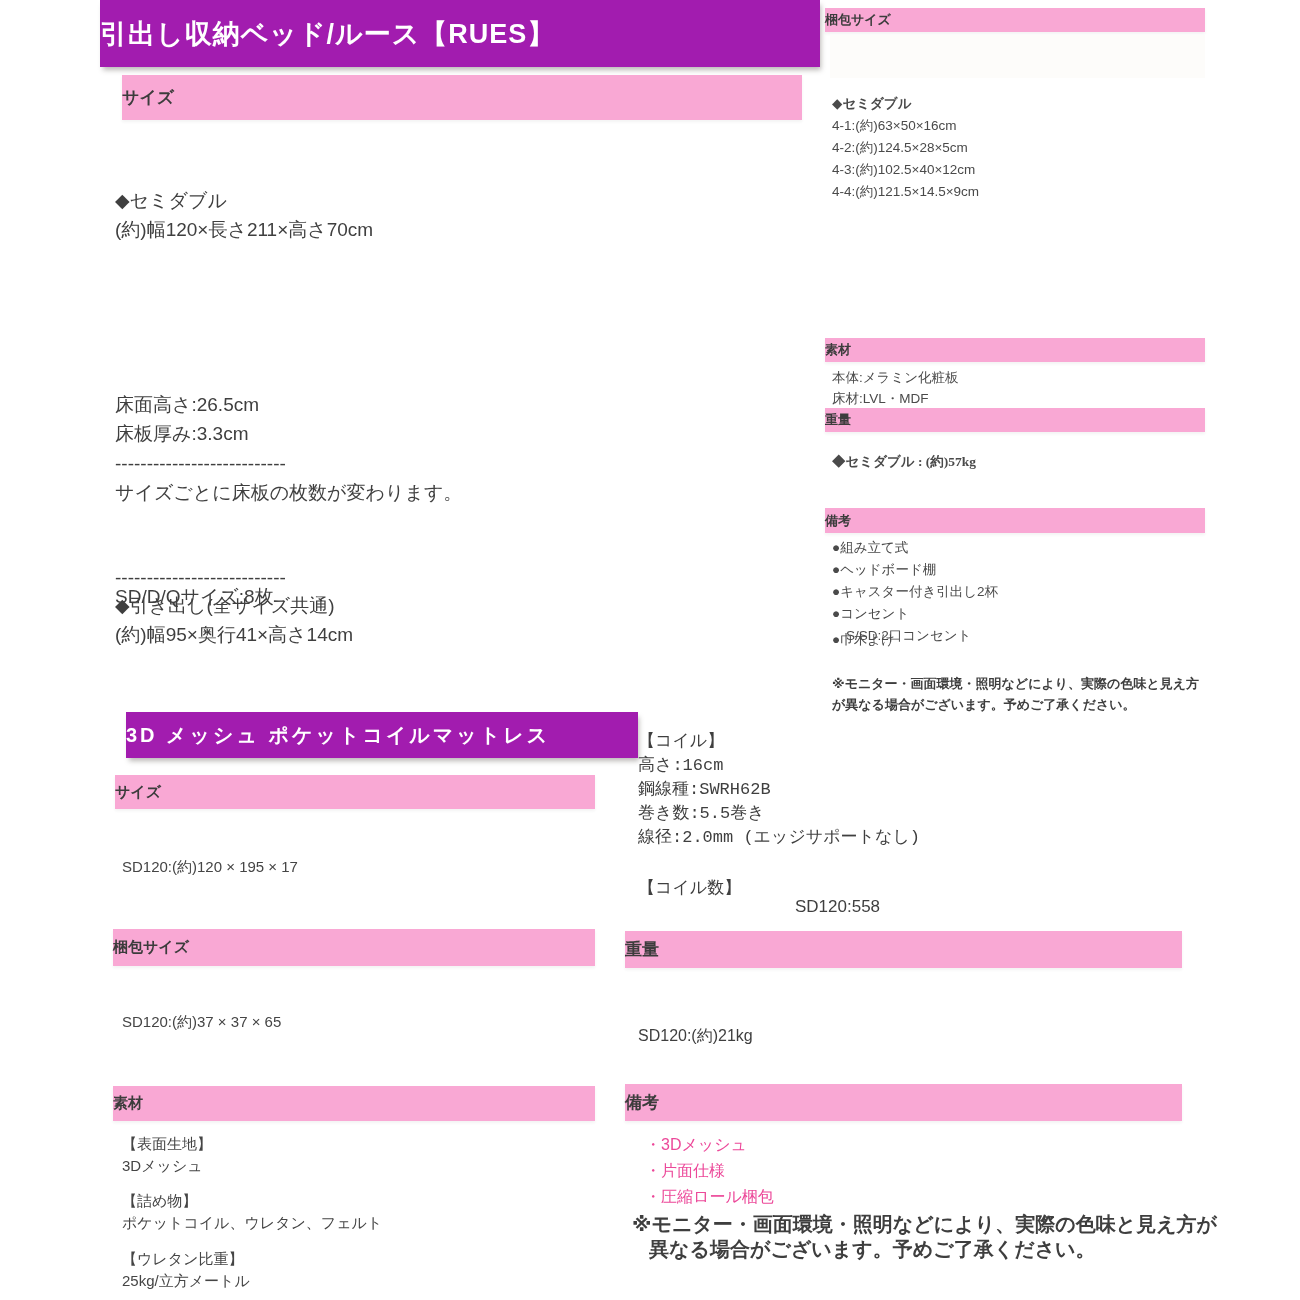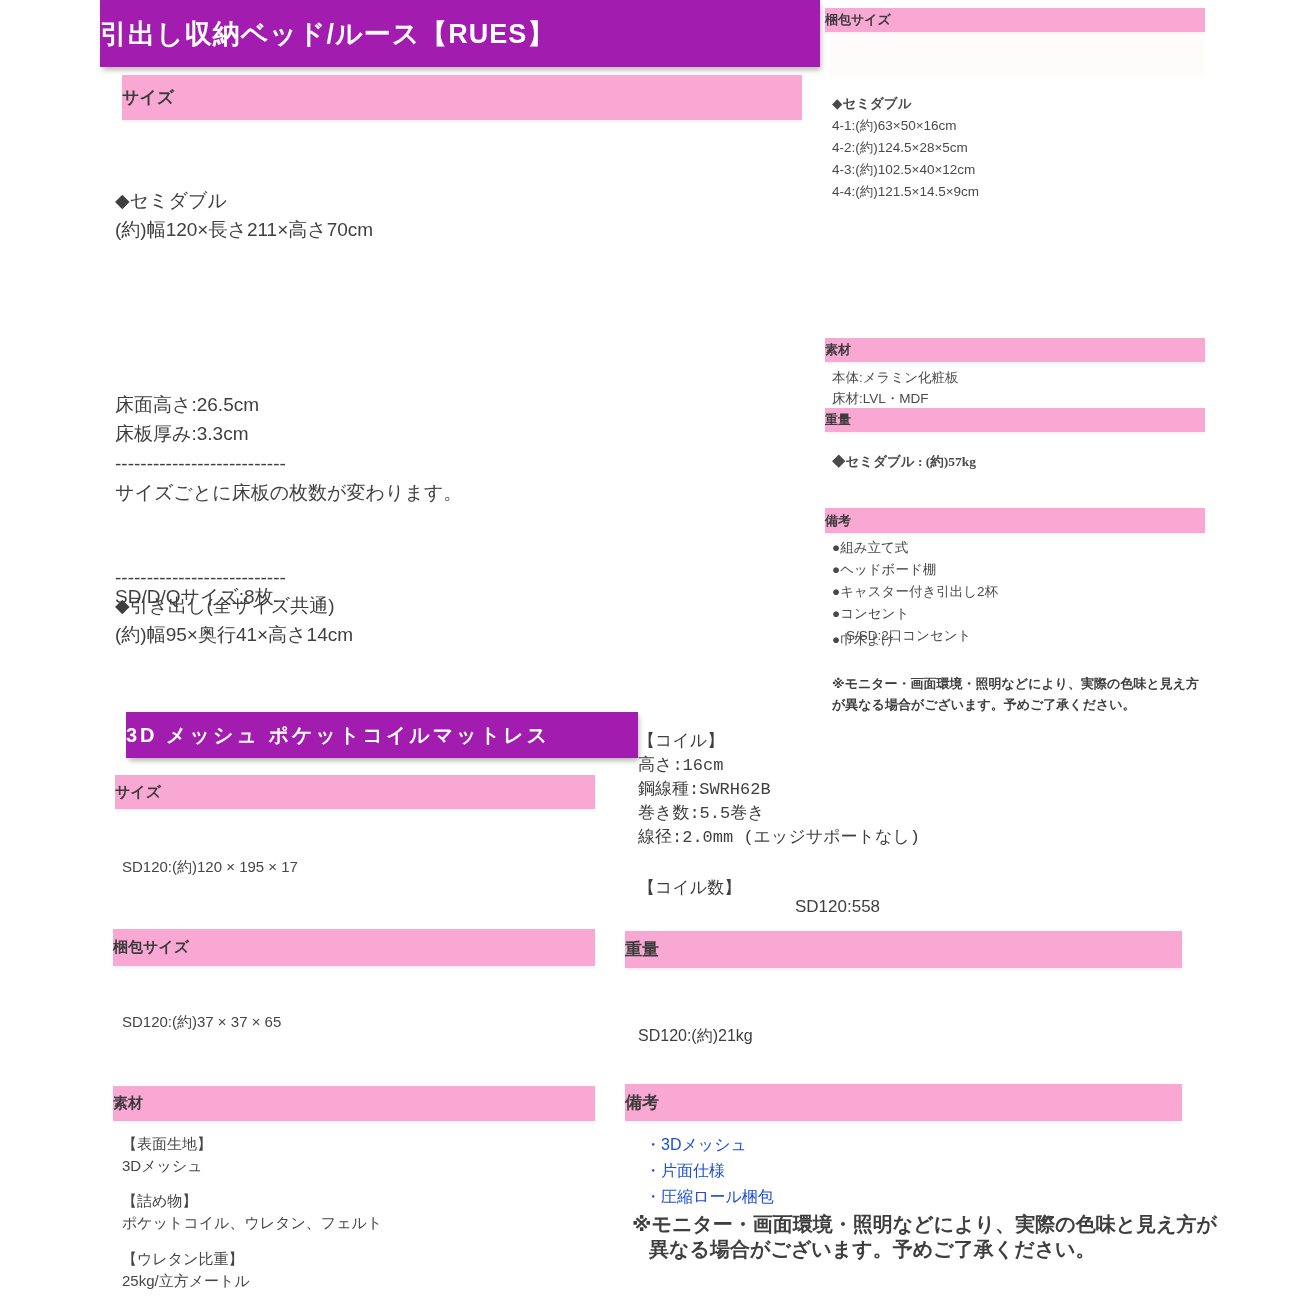--- a/index.html
+++ b/index.html
@@ -153,21 +153,21 @@
 <div class="abs beige-bar" style="left:625px;top:931px;width:557px;height:37px;font-size:17px;">
   <span>重量</span>
 </div>
 
 <div class="abs t-coil" style="left:638px;top:1024px;font-size:16px;">SD120:(約)21kg</div>
 
 <div class="abs beige-bar" style="left:625px;top:1084px;width:557px;height:37px;font-size:17px;">
   <span>備考</span>
 </div>
 
-<div class="abs" style="left:645px;top:1132px;font-size:16px;line-height:26px;color:#1d4ed8;">
+<div class="abs" style="left:645px;top:1132px;font-size:16px;line-height:26px;color:#ec4899;">
   <div>・3Dメッシュ</div>
   <div>・片面仕様</div>
   <div>・圧縮ロール梱包</div>
 </div>
 
 <div class="abs" style="left:632px;top:1212px;font-size:20px;line-height:25px;font-weight:bold;color:#3e3e3e;">
   <div>※モニター・画面環境・照明などにより、実際の色味と見え方が</div>
   <div style="padding-left:17px;">異なる場合がございます。予めご了承ください。</div>
 </div>
 

